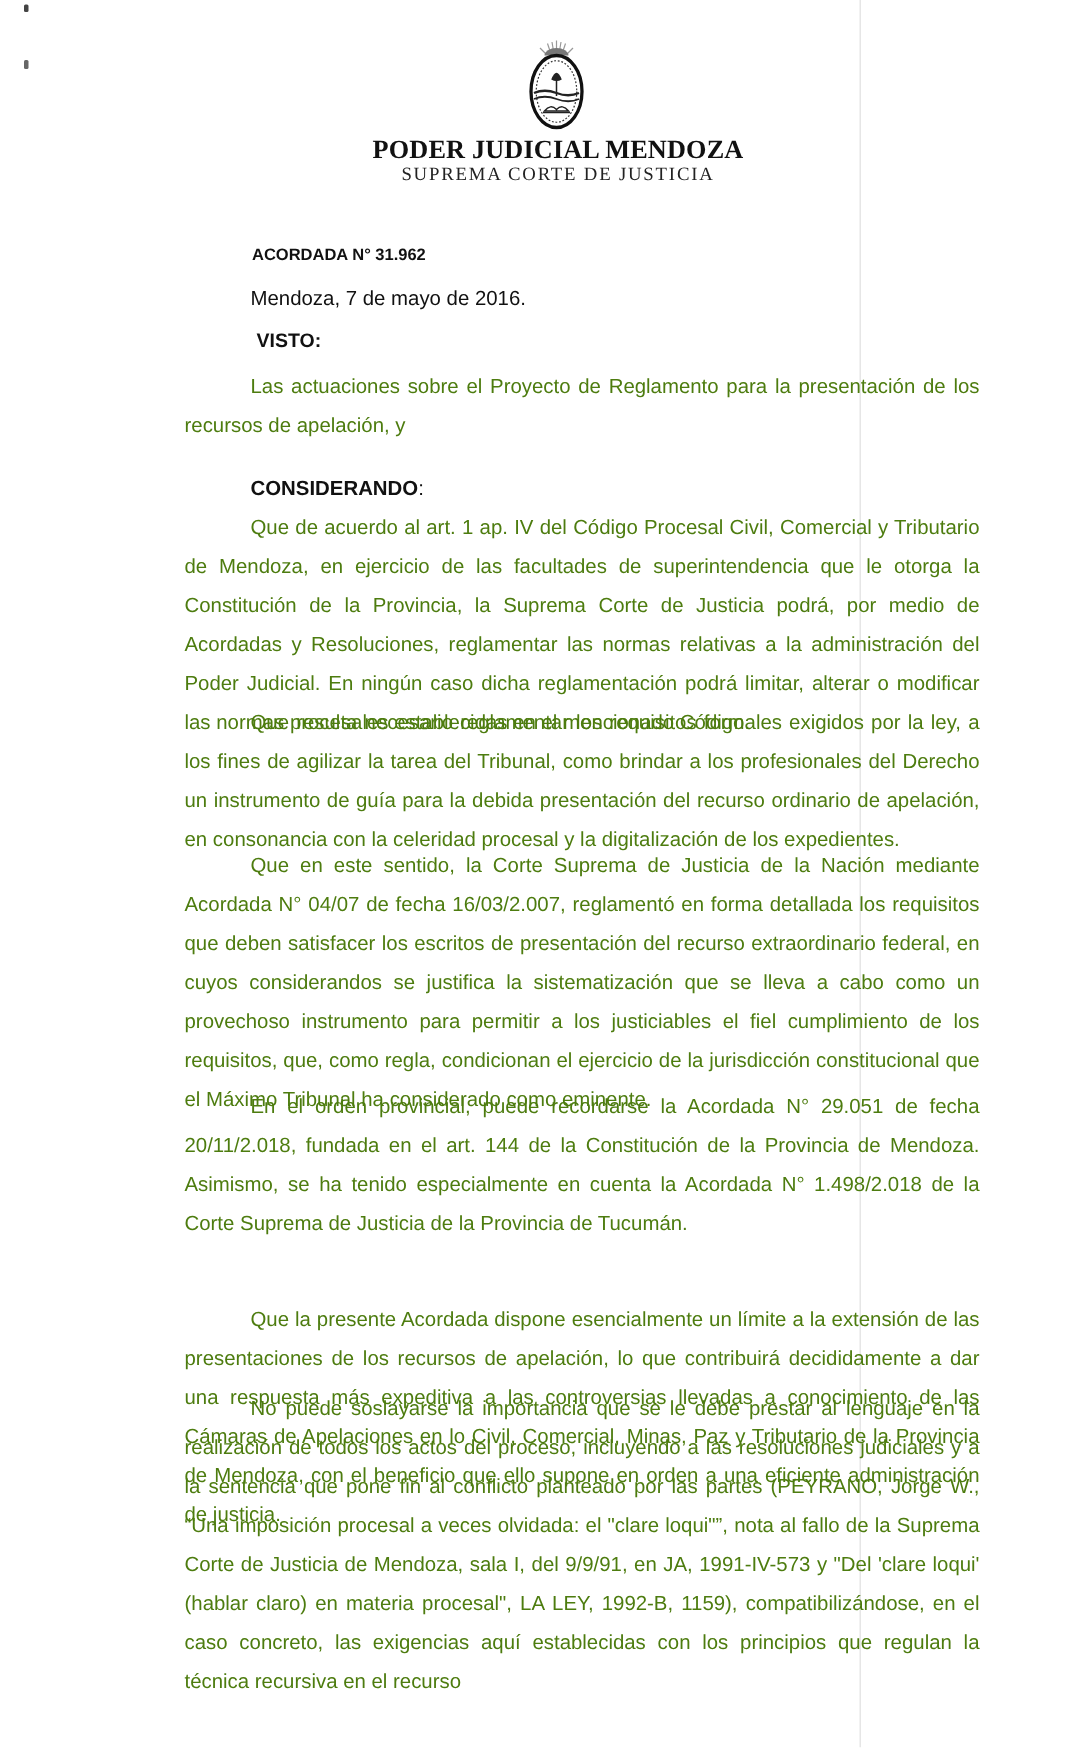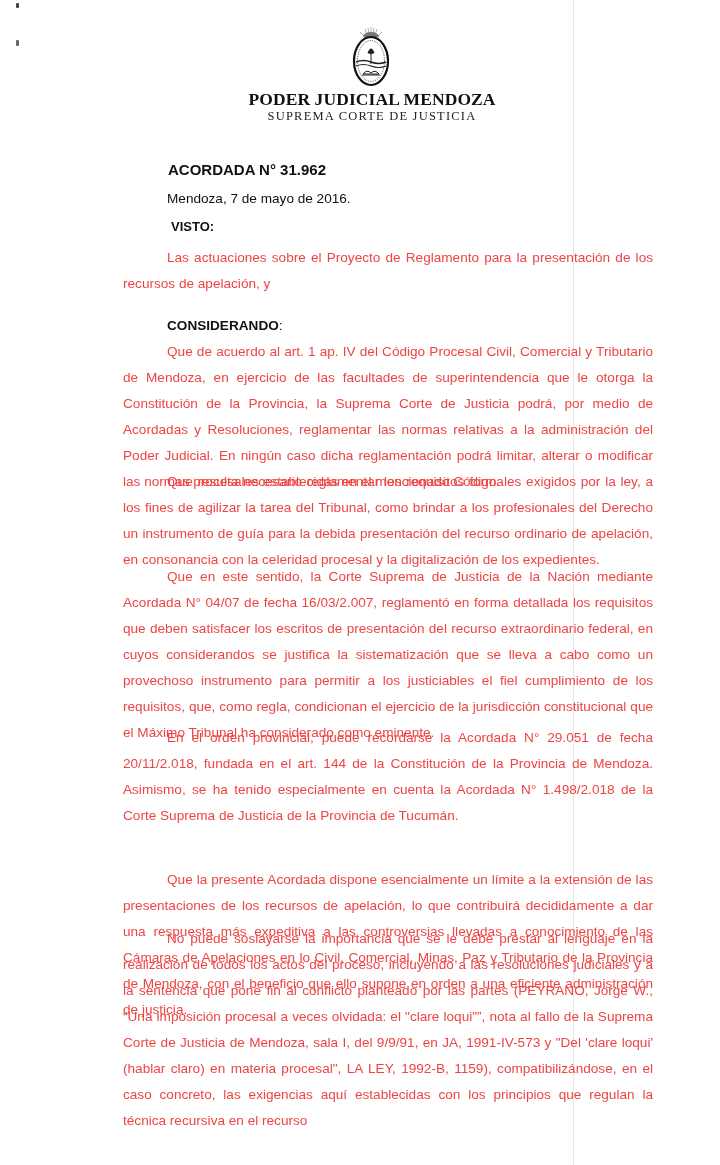--- a/index.html
+++ b/index.html
@@ -75,32 +75,32 @@
     }
 
     
     .txt {
       position: absolute;
       font-size: 13.6px;
       line-height: 26px;
       color: #111;
     }
     .bold { font-weight: bold; }
-    .acordada { left: 168px; top: 157px; font-size: 15px; }
+    .acordada { left: 168px; top: 157px; font-size: 11px; }
     .fecha { left: 167px; top: 186px; }
     .visto { left: 171px; top: 214px; font-size: 13px; }
 
     .block {
       position: absolute;
       left: 123px;
       width: 530px;
       font-size: 13.6px;
       line-height: 26px;
       text-align: justify;
-      color: #ef4444;
+      color: #4d7c0f;
     }
     .block p {
       margin: 0;
       text-indent: 44px;
     }
     .visto-body { top: 245px; }
     .considerando-label { left: 167px; top: 313px; }
     .considerando-label .colon { font-weight: normal; }
 
     .p1 { top: 339px; }

